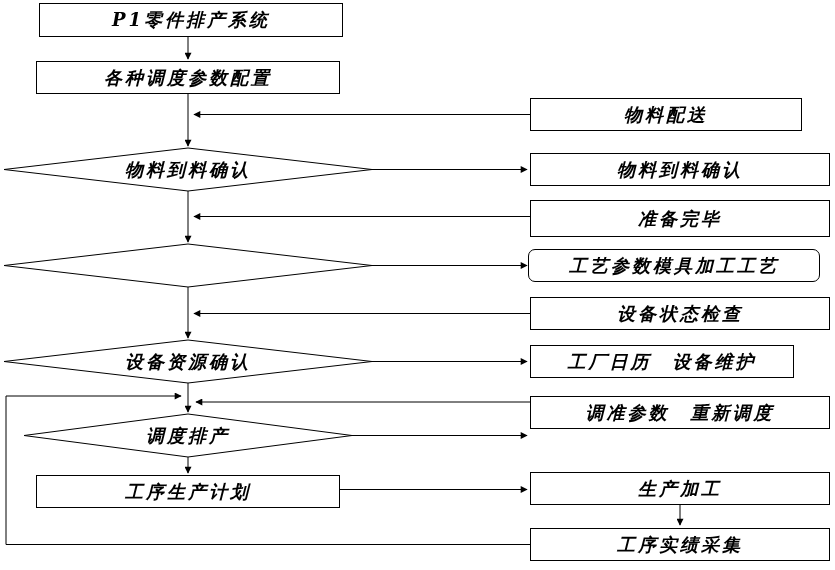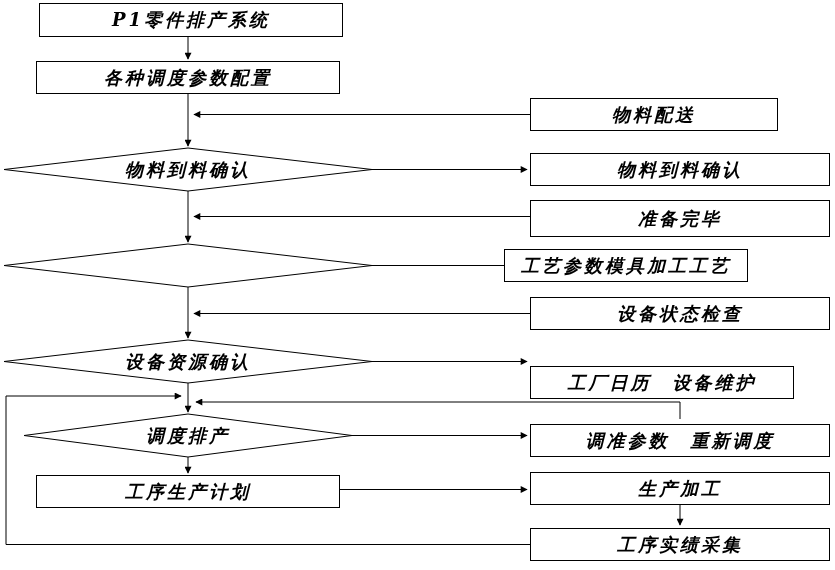--- a/index.html
+++ b/index.html
@@ -67,31 +67,31 @@
 
   <div class="dlabel" style="left:4px;top:148px;width:368px;height:43px;">物料到料确认</div>
 
 
   <div class="dlabel" style="left:4px;top:340px;width:368px;height:43px;">设备资源确认</div>
 
   <div class="dlabel" style="left:24px;top:414px;width:328px;height:43px;">调度排产</div>
 
   <div class="box" style="left:36px;top:475px;width:304px;height:33px;">工序生产计划</div>
 
-  <div class="box" style="left:530px;top:98px;width:248px;height:33px;">物料配送</div>
+  <div class="box" style="left:530px;top:98px;width:272px;height:33px;">物料配送</div>
 
   <div class="box" style="left:530px;top:153px;width:300px;height:33px;">物料到料确认</div>
 
   <div class="box" style="left:530px;top:200px;width:300px;height:37px;">准备完毕</div>
 
-  <div class="box" style="left:504px;top:249px;width:244px;height:33px;">工艺参数模具加工工艺</div>
+  <div class="box" style="left:528px;top:249px;width:292px;height:33px;border-radius:7px;">工艺参数模具加工工艺</div>
 
   <div class="box" style="left:530px;top:297px;width:300px;height:33px;">设备状态检查</div>
 
-  <div class="box" style="left:530px;top:366px;width:264px;height:33px;font-style:italic;">工厂日历　设备维护</div>
+  <div class="box" style="left:530px;top:345px;width:264px;height:33px;font-style:italic;">工厂日历　设备维护</div>
 
-  <div class="box" style="left:530px;top:424px;width:300px;height:33px;">调准参数　重新调度</div>
+  <div class="box" style="left:530px;top:396px;width:300px;height:33px;">调准参数　重新调度</div>
 
   <div class="box" style="left:530px;top:472px;width:300px;height:33px;text-align:center;">生产加工</div>
 
   <div class="box" style="left:530px;top:528px;width:300px;height:33px;">工序实绩采集</div>
 
 </div>
 
 </body></html>

